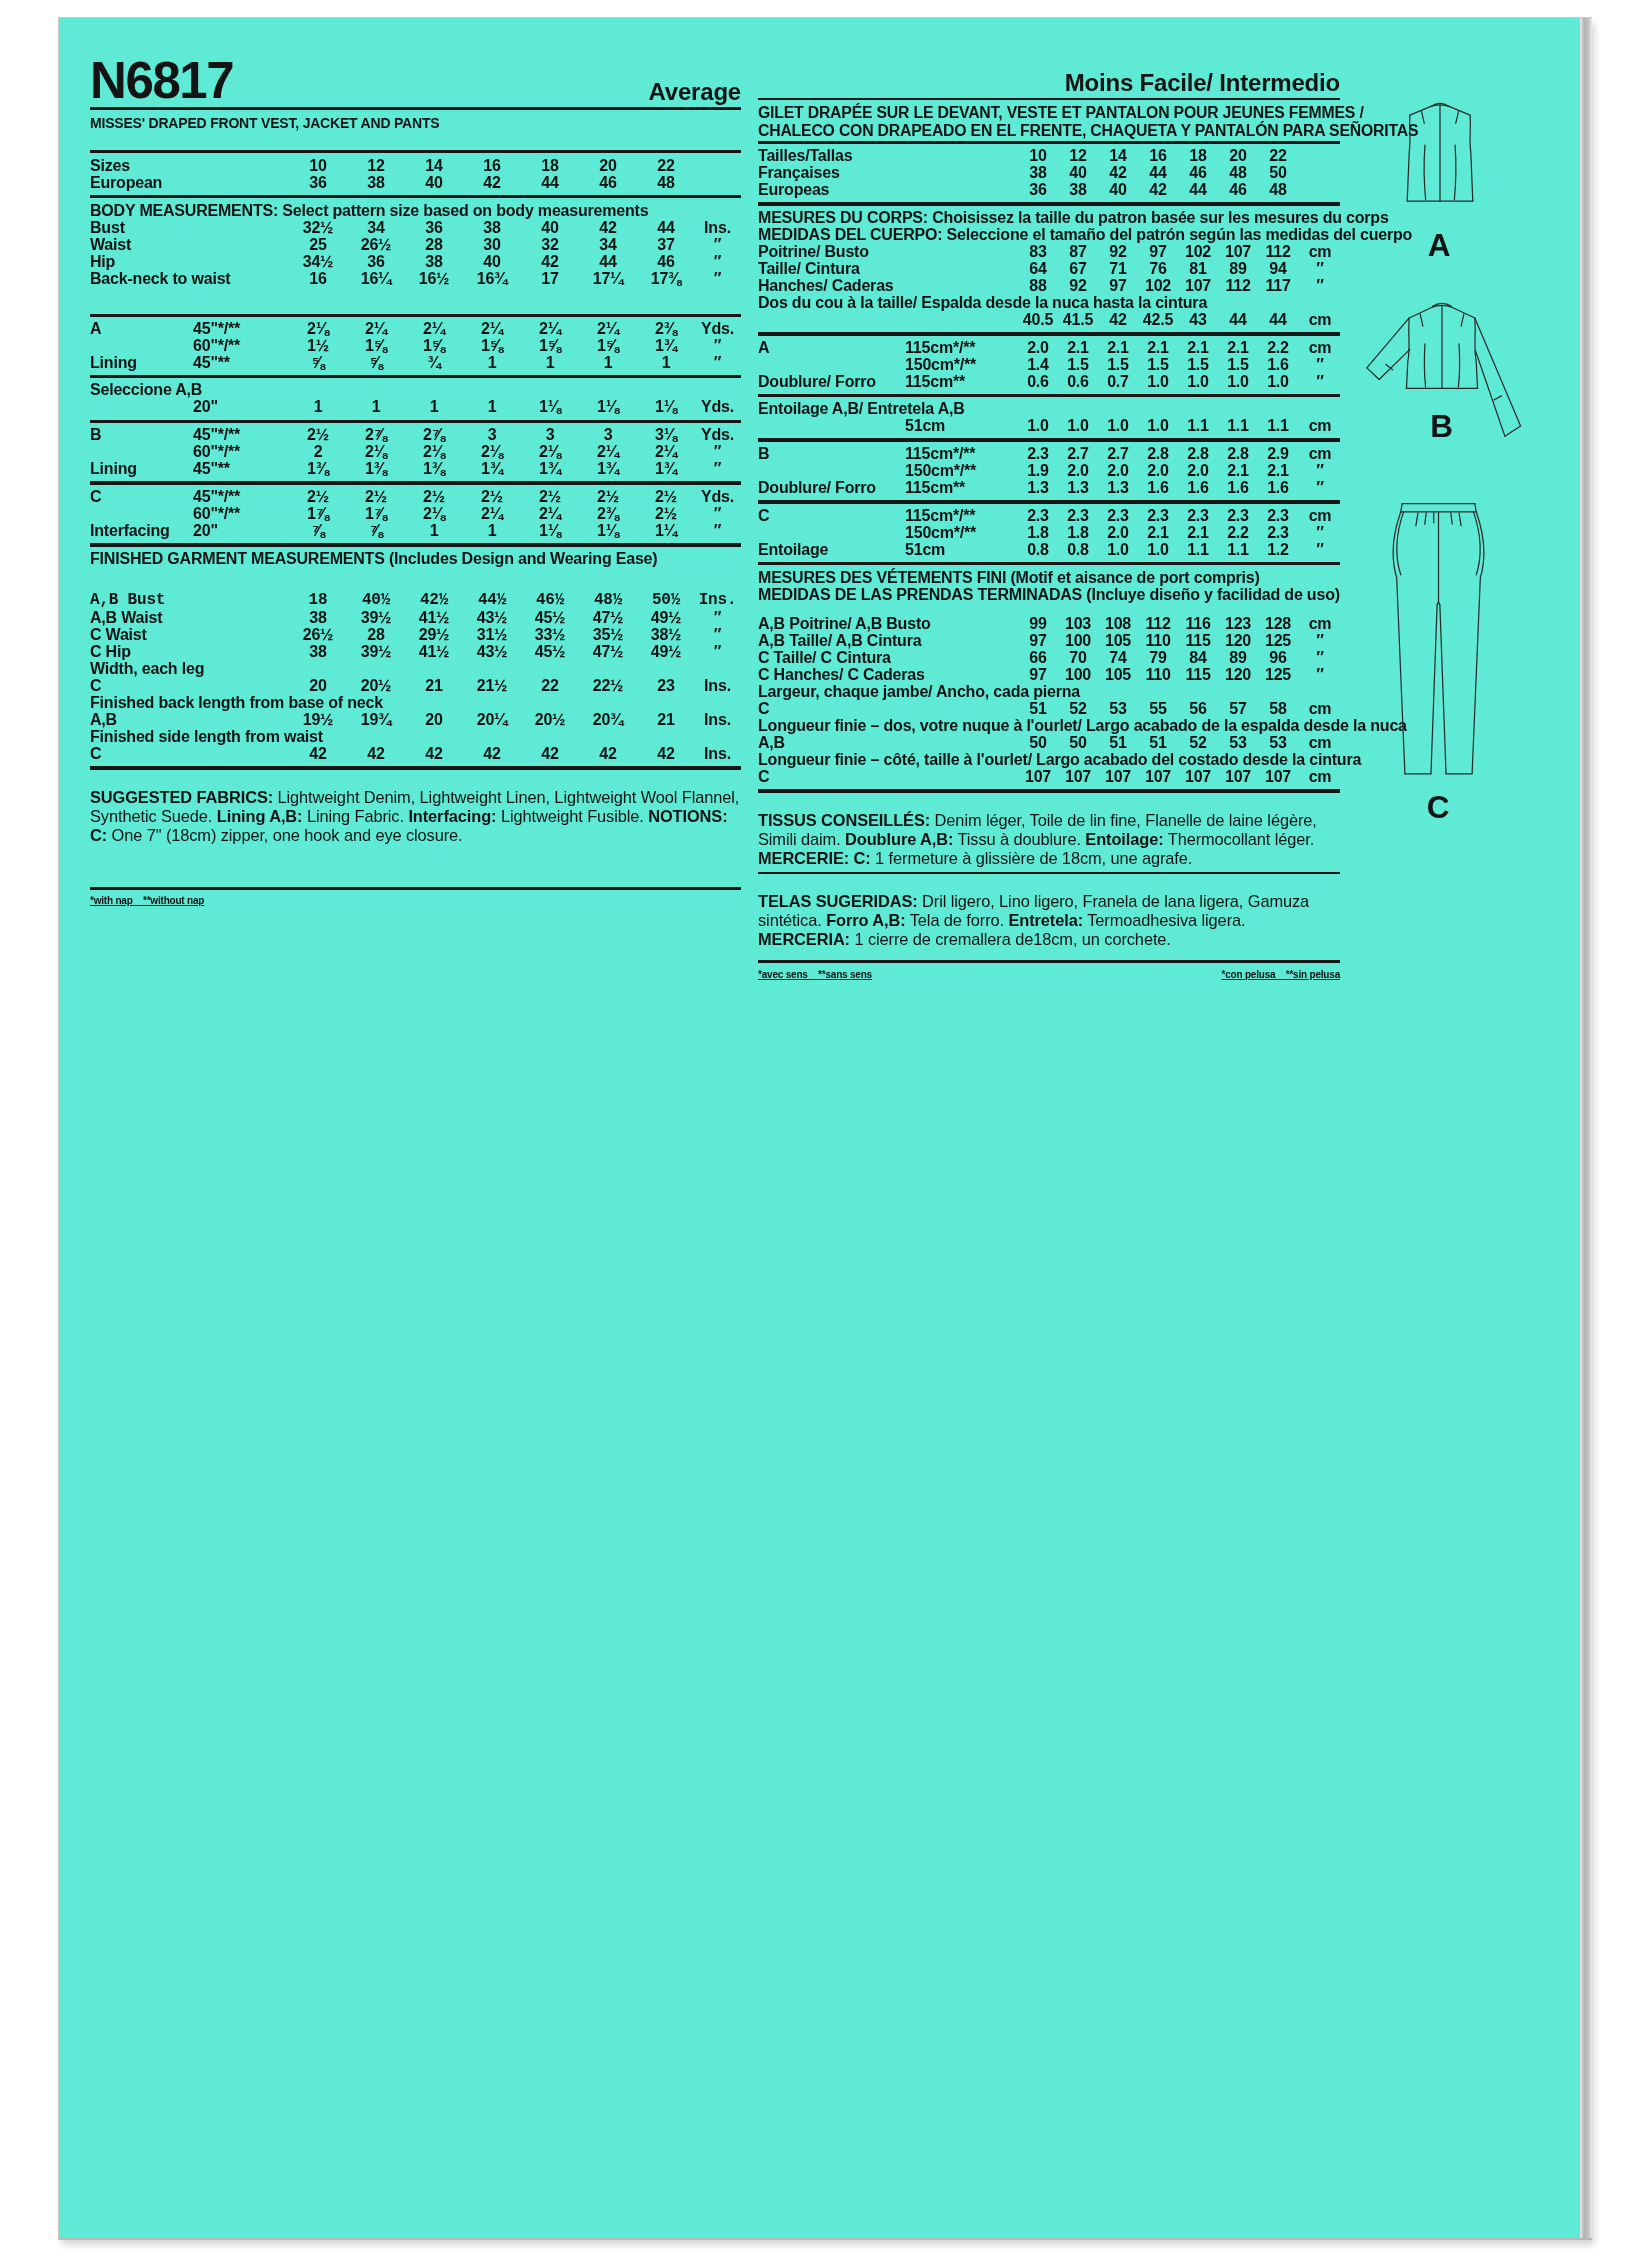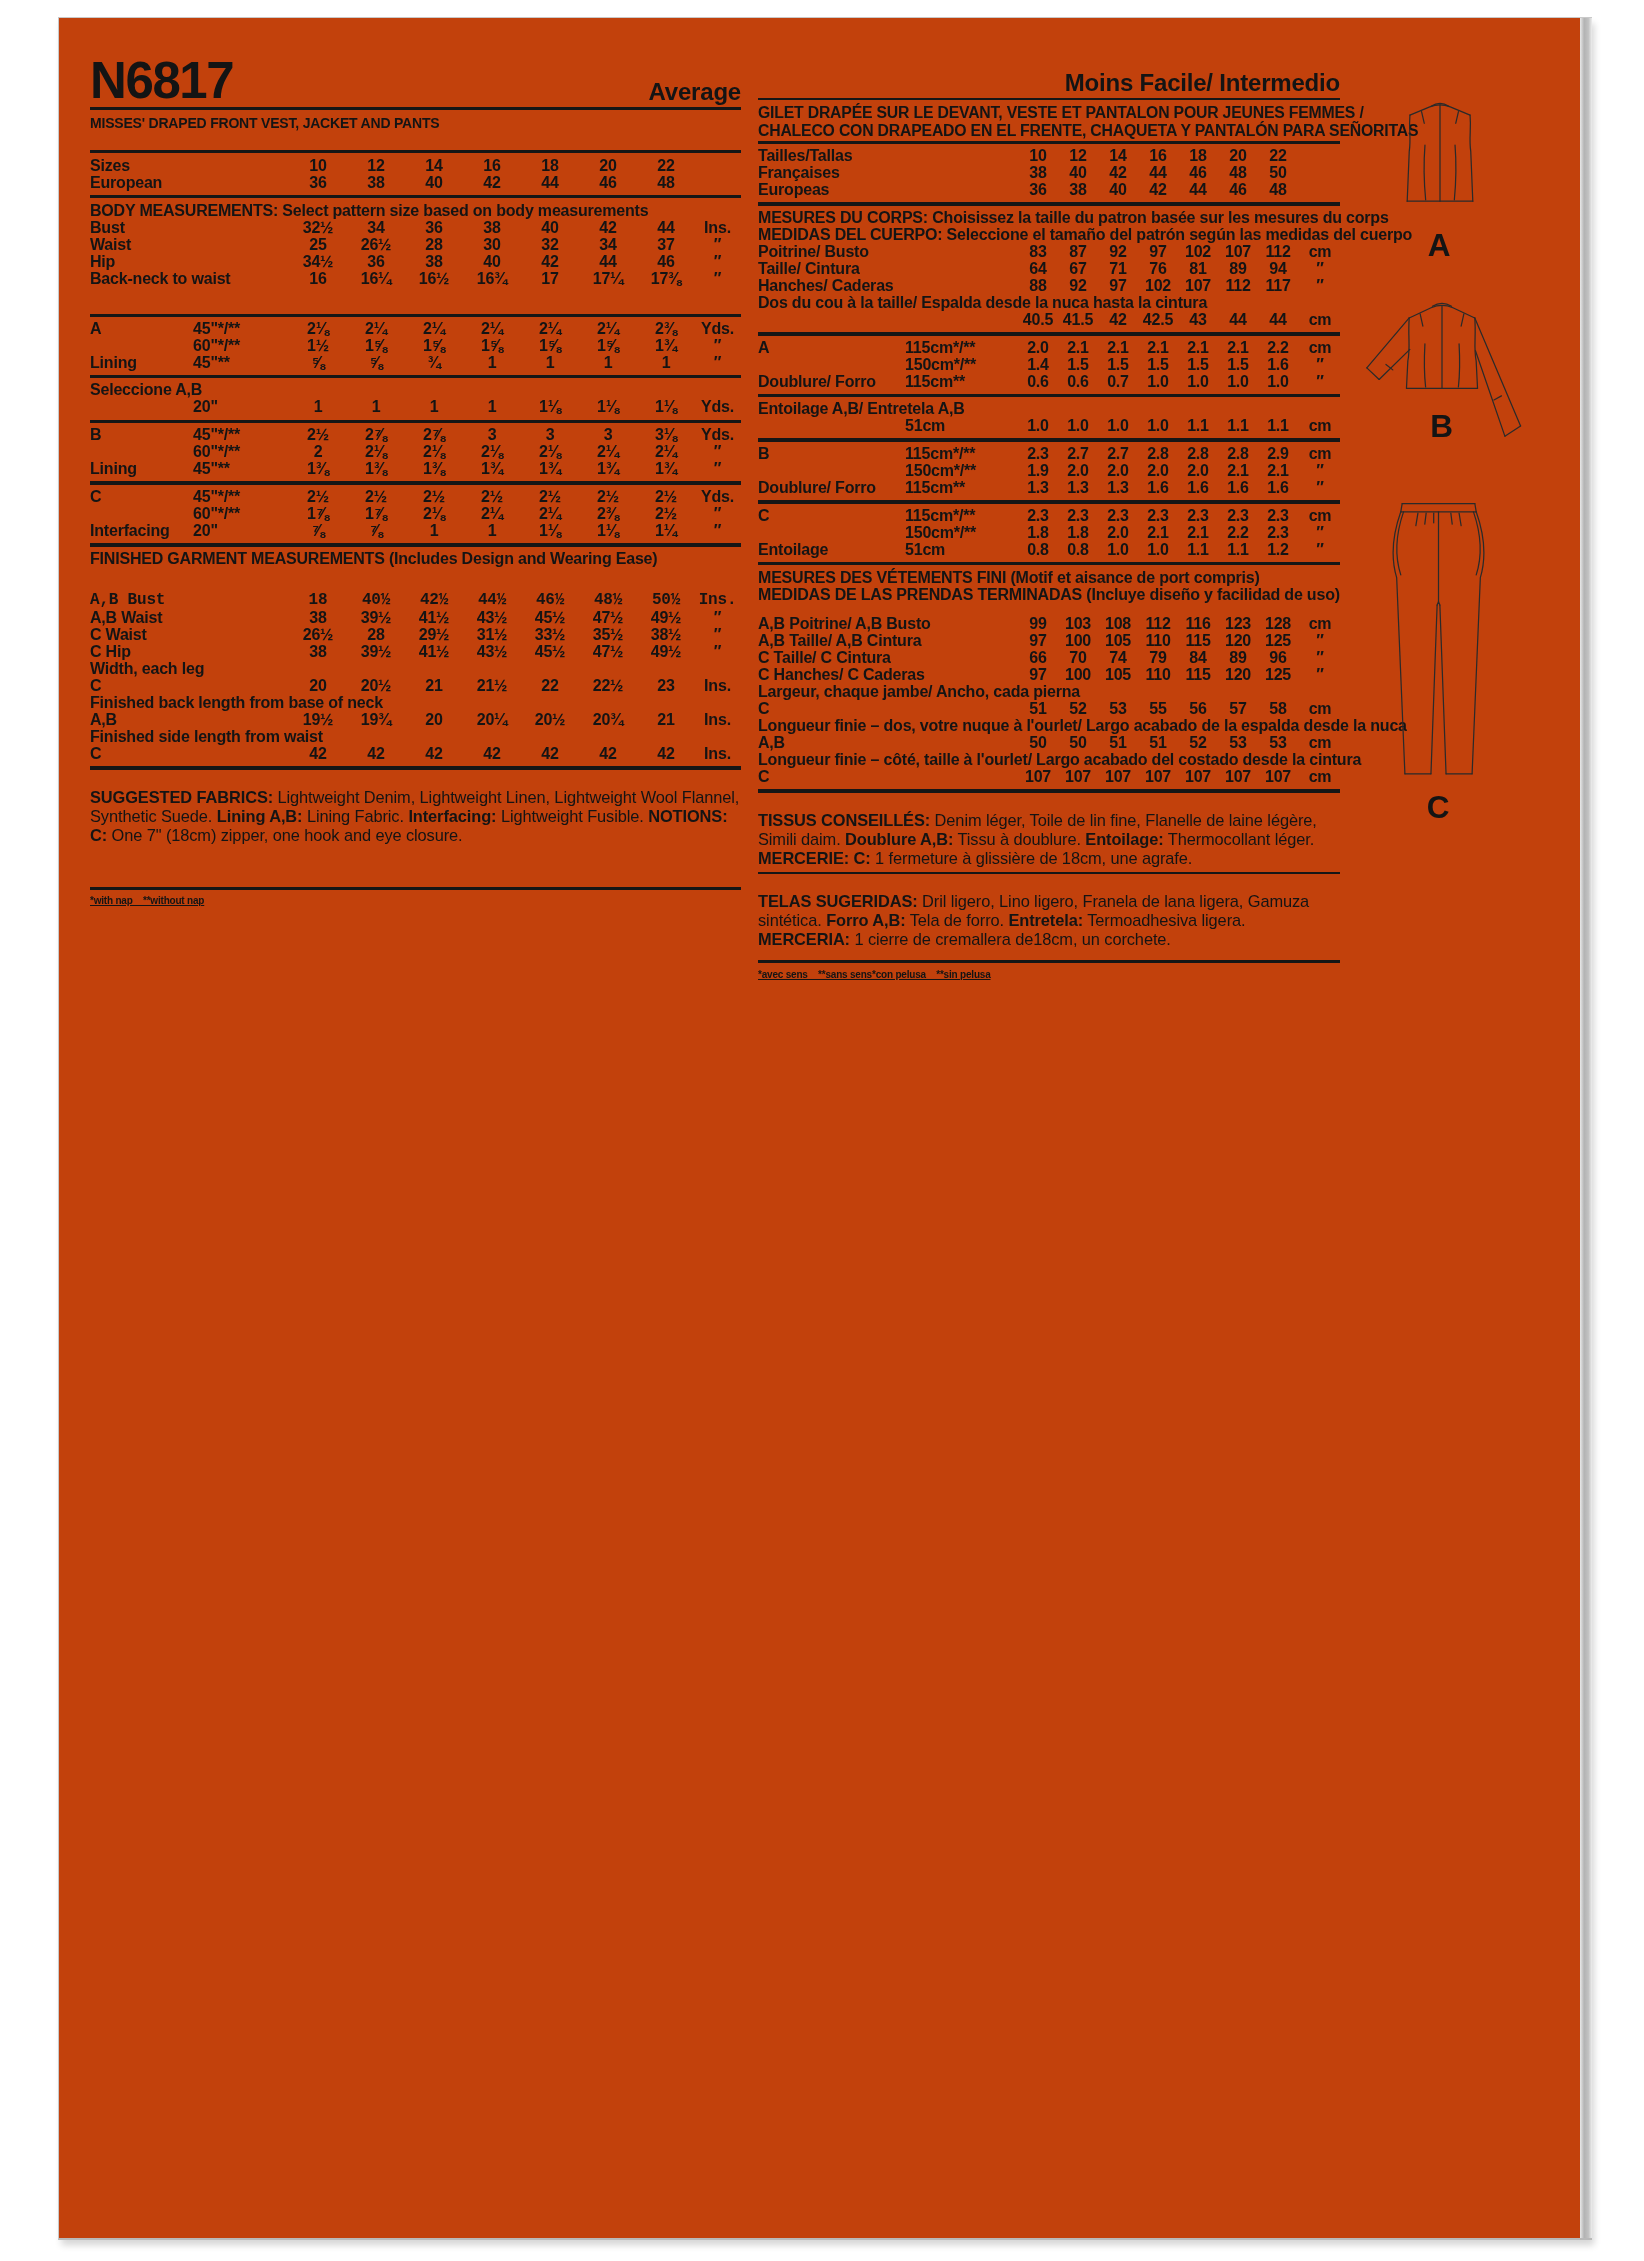--- a/index.html
+++ b/index.html
@@ -1,18 +1,18 @@
 <!DOCTYPE html>
 <html style="font-size:11px"><head>
 <meta charset="utf-8">
 <style>
   html,body{margin:0;padding:0;}
   body{width:1645px;height:2261px;background:#ffffff;position:relative;
        font-family:"Liberation Sans", sans-serif;color:#141414;}
-  #page{position:absolute;left:58px;top:17px;width:1533px;height:2220px;background:#c2410c;
+  #page{position:absolute;left:58px;top:17px;width:1533px;height:2220px;background:#5eead4;
         border-top:1.4px solid #c9c9c9;border-left:1.4px solid #c9c9c9;border-bottom:2.1px solid #b9b9b9;
         box-shadow:2.7px 5.5px 6.9px rgba(0,0,0,0.16);}
   .edge-strip{position:absolute;right:0;top:0;width:11.6px;height:100%;
         background:linear-gradient(90deg,#e9e9e9 0%,#b3b3b3 35%,#c2c2c2 70%,#ededed 100%);}
   .col{position:absolute;}
   #col-left{left:31px;top:41px;width:651px;}
   #col-right{left:699px;top:55px;width:582px;}
   .hdr-row{display:flex;justify-content:space-between;align-items:flex-end;}
   .pattern-number{font-size:51px;font-weight:700;letter-spacing:-1.4px;line-height:44px;}
   .difficulty{font-size:24px;font-weight:700;letter-spacing:-0.2px;line-height:20.6px;}
@@ -26,21 +26,21 @@
   #col-left .trow{grid-template-columns:103px 96px repeat(7,58px) 45px;}
   #col-right .trow{grid-template-columns:147px 113px repeat(7,40px) 44px;}
   .c{overflow:visible;}
   .val{text-align:center;}
   .unit{text-align:center;}
   .para{font-size:16.4px;font-weight:400;line-height:19px;letter-spacing:-0.1px;margin-top:18px;}
   .para b{font-weight:700;}
   .fn-rule{margin-top:42px;}
   .fn-rule-sm{margin-top:11px;}
   .footnote,.footnote-row{font-size:10px;font-weight:700;letter-spacing:-0.2px;white-space:pre;margin-top:5.5px;text-decoration:underline;}
-  .footnote-row{display:flex;}
+  .footnote-row{display:flex;justify-content:space-between;}
   .figure{position:absolute;text-align:center;}
   .figure svg{display:block;margin:0 auto;}
   .fig-label{font-size:31.5px;font-weight:700;letter-spacing:0.7px;}
   #fig-a .fig-label{margin-top:20.6px;}
   #fig-b{height:175px;}
   #fig-b .fig-label{position:absolute;left:0;right:0;top:112px;}
   #fig-c .fig-label{margin-top:6.9px;}
 </style>
 </head>
 <body>

